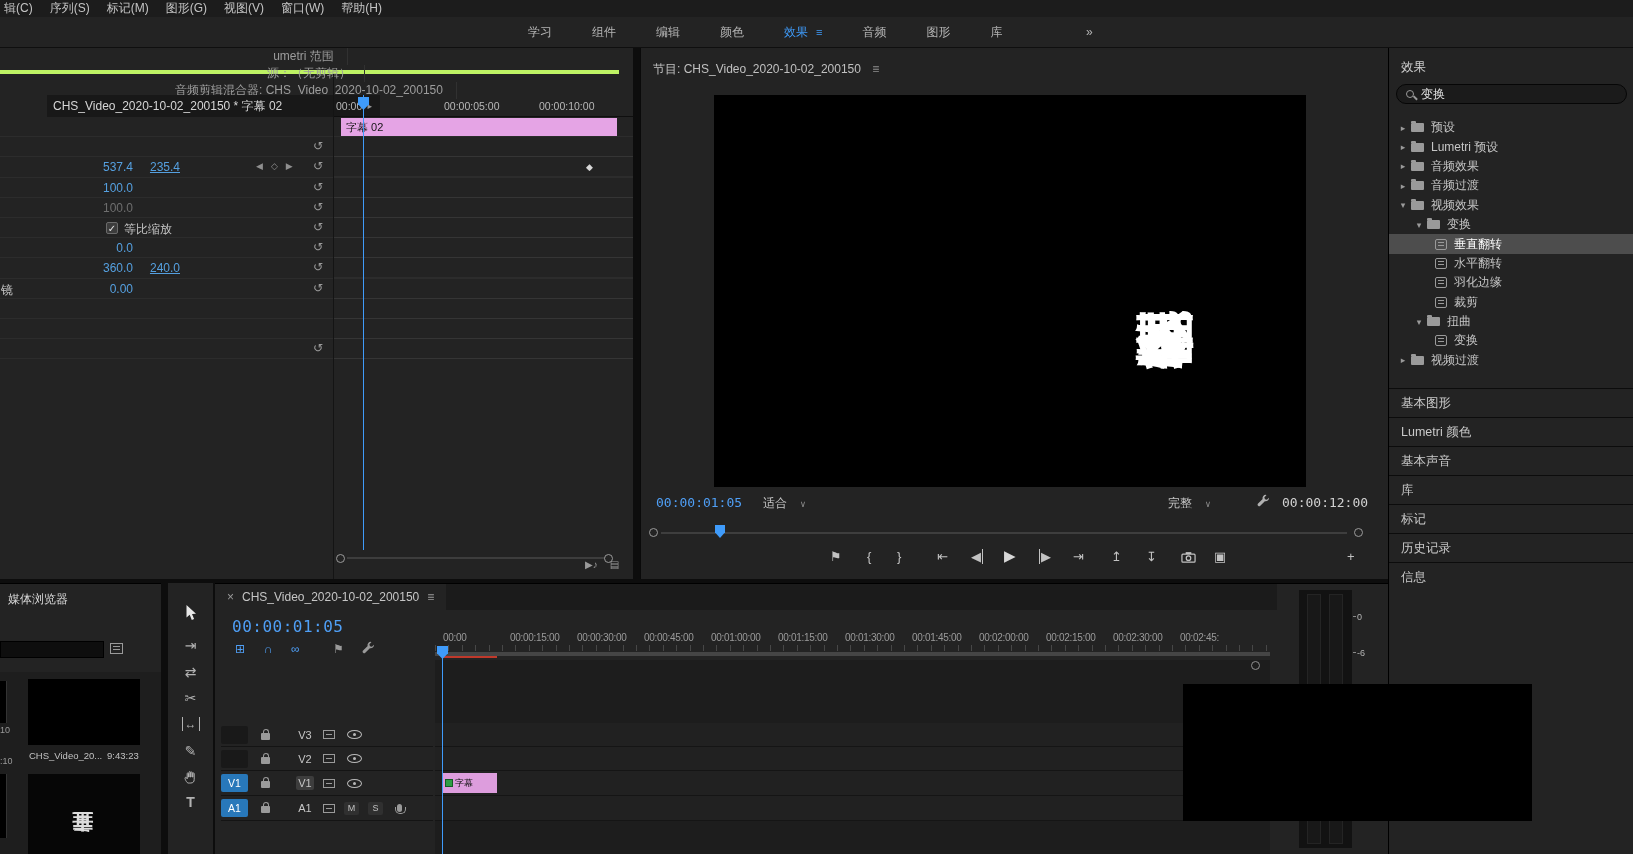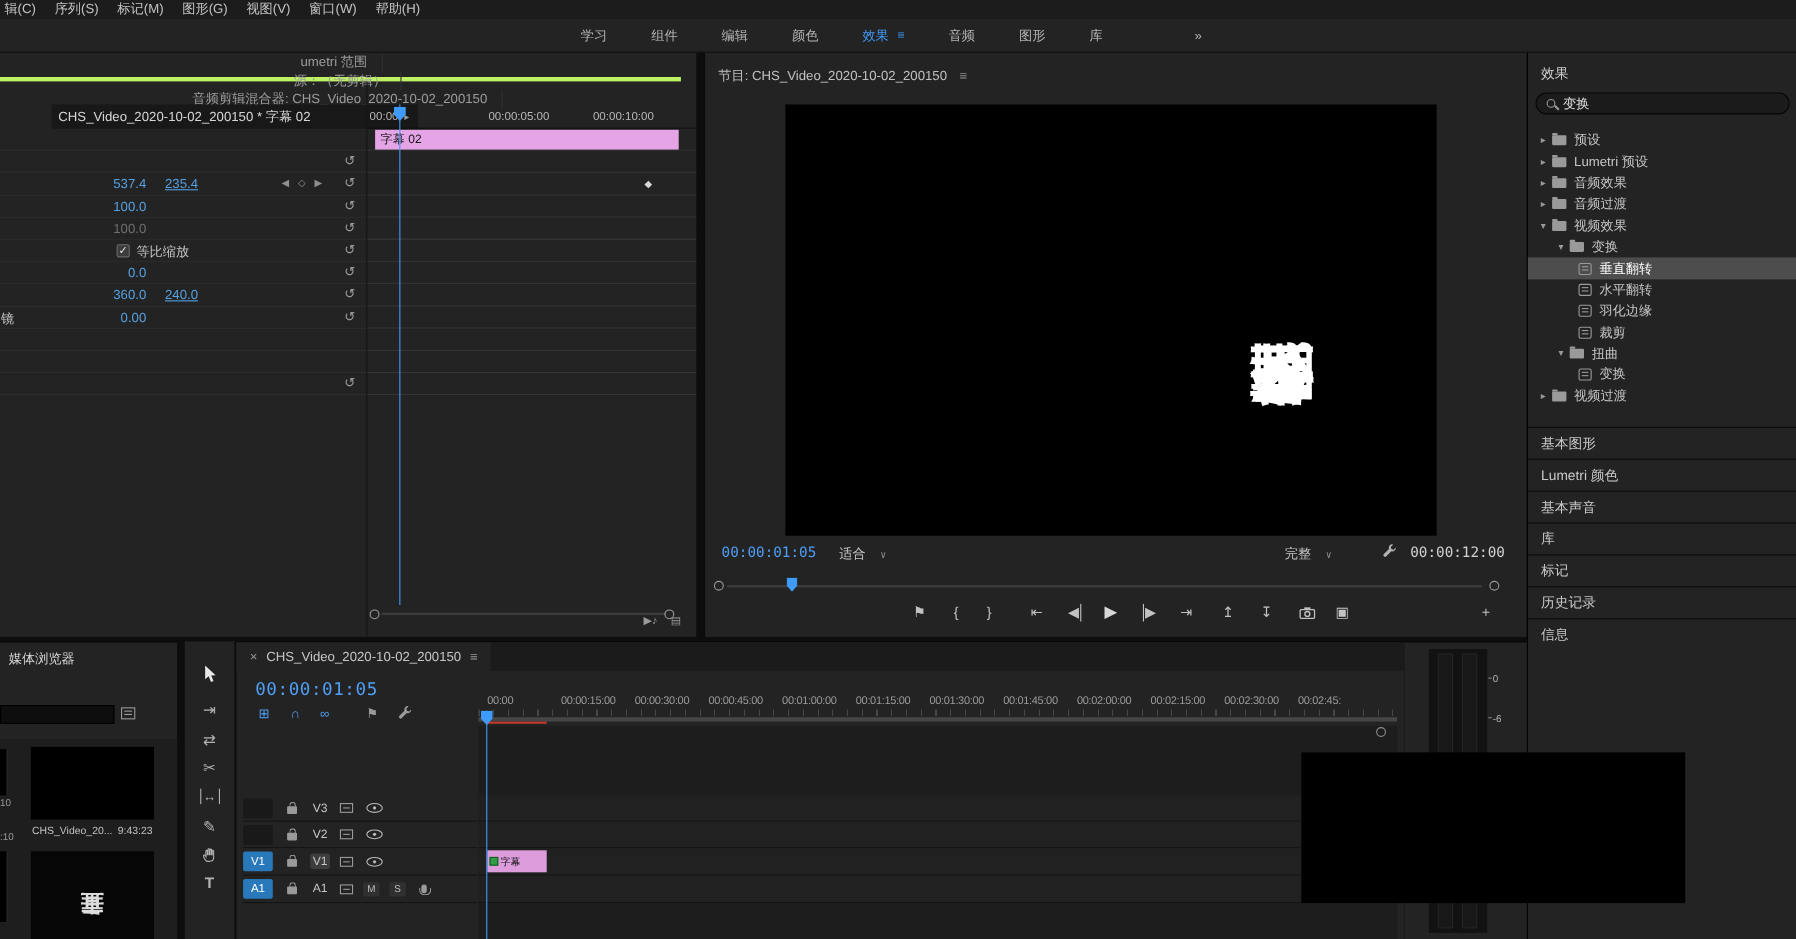--- a/index.html
+++ b/index.html
@@ -156,21 +156,21 @@
   .thdr { position:absolute; left:6px; width:212px; display:flex; align-items:center;
           border-bottom:1px solid #141414; }
   .patch { width:27px; height:18px; border-radius:2px; flex:none; }
   .patch.bluebox { background:#2878ba; color:#fff; font-size:10.5px; display:flex; align-items:center;
                    justify-content:center; }
   .patch.empty { background:#191919; }
   .lock { width:9px; height:7px; background:#9a9a9a; border-radius:1px; position:relative;
           margin-left:13px; margin-top:3px; flex:none; }
   .lock::before { content:""; position:absolute; left:1.5px; top:-4px; width:4px; height:4px;
                   border:1.5px solid #9a9a9a; border-bottom:none; border-radius:3px 3px 0 0; }
-  .tname { margin-left:12px; font-size:11px; color:#c6c6c6; width:18px; text-align:center; }
+  .tname { margin-left:26px; font-size:11px; color:#c6c6c6; width:18px; text-align:center; }
   .tname.boxed { background:#3d3d3d; border-radius:2px; padding:1px 0; }
   .sync { width:12px; height:9px; border:1px solid #9a9a9a; position:relative; margin-left:9px; flex:none; }
   .sync::after { content:""; position:absolute; left:2px; right:2px; top:3px; border-top:1px solid #9a9a9a; }
   .eye { width:15px; height:9px; border:1px solid #b8b8b8; border-radius:50%; position:relative;
          margin-left:12px; flex:none; }
   .eye::after { content:""; position:absolute; left:50%; top:50%; width:3px; height:3px;
                 margin:-1.5px 0 0 -1.5px; background:#b8b8b8; border-radius:50%; }
   .msbtn { width:15px; height:13px; background:#303030; border-radius:2px; font-size:9px;
            line-height:13px; text-align:center; color:#c0c0c0; margin-left:9px; flex:none; }
   .mic { width:5px; height:8px; background:#9a9a9a; border-radius:2.5px; position:relative;

